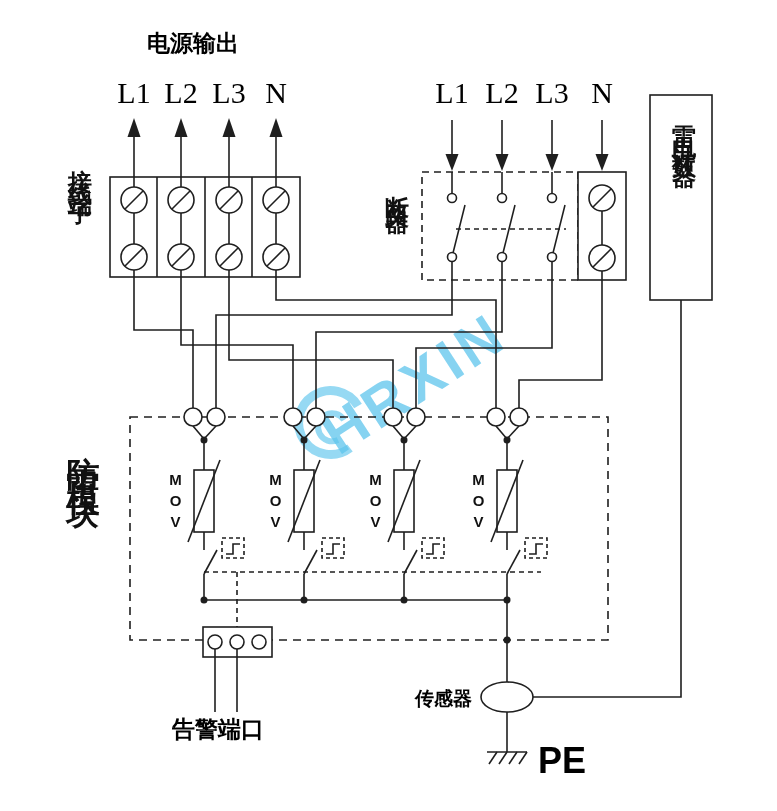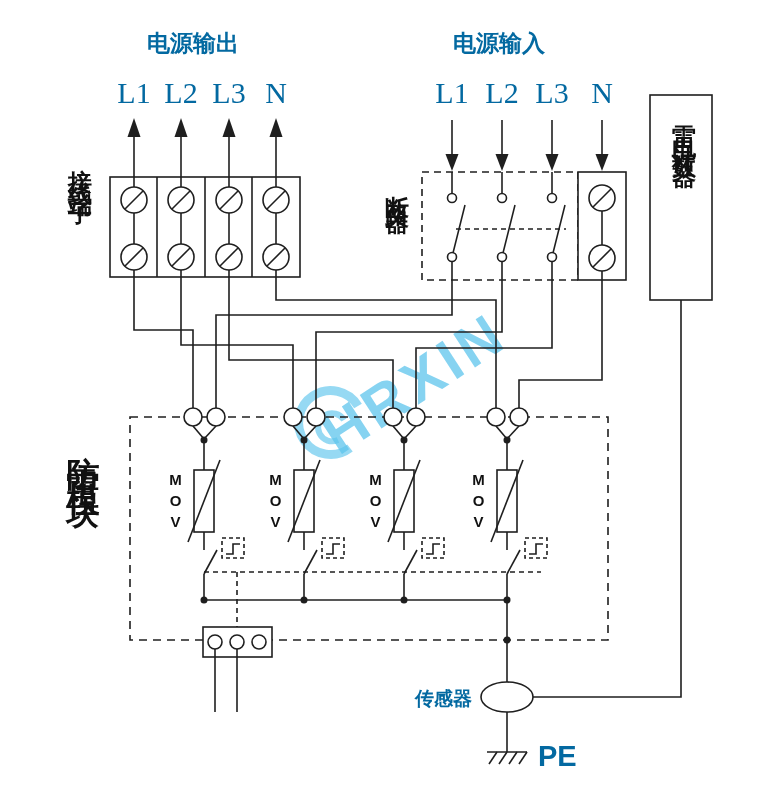--- a/index.html
+++ b/index.html
@@ -1,20 +1,20 @@
 <!DOCTYPE html>
 <html><head>
 <meta charset="utf-8">
 <style>
   * { margin:0; padding:0; box-sizing:border-box; }
   html,body { background:#ffffff; }
   body { font-family:"Liberation Sans","DejaVu Sans",sans-serif; color:#111; }
   .page { position:relative; width:777px; height:811px; background:#fff; overflow:hidden; }
   .page svg { position:absolute; left:0; top:0; }
-  .hlabel { position:absolute; white-space:nowrap; color:#0369a1; }
+  .hlabel { position:absolute; white-space:nowrap; color:#000000; }
   .vlabel { position:absolute; writing-mode:vertical-rl; text-orientation:upright; white-space:nowrap; color:#111; }
   .center { text-align:center; }
   .cjk { font-weight:600; }
   .line-label { font-size:30px; font-weight:500;font-family:Liberation Serif, serif; }
 </style>
 </head>
 <body>
 
 <div class="page">
 
@@ -221,21 +221,20 @@
         <line x1="489" y1="764" x2="497" y2="752"></line>
         <line x1="499" y1="764" x2="507" y2="752"></line>
         <line x1="509" y1="764" x2="517" y2="752"></line>
         <line x1="519" y1="764" x2="527" y2="752"></line>
       </g>
 
     </g>
   </svg>
 
   <div class="hlabel cjk center" style="left:140px; top:28px; width:106px; font-size:23px;">电源输出</div>
-  <div class="hlabel cjk center" style="left:446px; top:28px; width:106px; font-size:23px;">电源输入</div>
 
   <div class="hlabel line-label center" style="left:112px; top:76px; width:44px;">L1</div>
   <div class="hlabel line-label center" style="left:159px; top:76px; width:44px;">L2</div>
   <div class="hlabel line-label center" style="left:207px; top:76px; width:44px;">L3</div>
   <div class="hlabel line-label center" style="left:254px; top:76px; width:44px;">N</div>
 
   <div class="hlabel line-label center" style="left:430px; top:76px; width:44px;">L1</div>
   <div class="hlabel line-label center" style="left:480px; top:76px; width:44px;">L2</div>
   <div class="hlabel line-label center" style="left:530px; top:76px; width:44px;">L3</div>
   <div class="hlabel line-label center" style="left:580px; top:76px; width:44px;">N</div>
@@ -243,16 +242,17 @@
   <div class="vlabel cjk" style="left:64px; top:150px; font-size:24px; letter-spacing:11px;">接线端子</div>
   <div class="vlabel cjk" style="left:381px; top:176px; font-size:24px; letter-spacing:8px;">断路器</div>
   <div class="vlabel cjk" style="left:668px; top:106px; font-size:24px; letter-spacing:10px;">雷电计数器</div>
   <div class="vlabel cjk" style="left:60px; top:430px; font-size:33px; letter-spacing:13px;">防雷模块</div>
 
   <div class="vlabel" style="left:167px; top:471px; font-size:15px; font-weight:700; letter-spacing:4px;">MOV</div>
   <div class="vlabel" style="left:267px; top:471px; font-size:15px; font-weight:700; letter-spacing:4px;">MOV</div>
   <div class="vlabel" style="left:367px; top:471px; font-size:15px; font-weight:700; letter-spacing:4px;">MOV</div>
   <div class="vlabel" style="left:470px; top:471px; font-size:15px; font-weight:700; letter-spacing:4px;">MOV</div>
 
+  <div class="hlabel cjk" style="left:172px; top:714px; font-size:23px;">告警端口</div>
   <div class="hlabel cjk" style="left:415px; top:686px; font-size:19px;">传感器</div>
-  <div class="hlabel" style="left:538px; top:740px; font-size:29px; font-weight:600;">PE</div>
+  <div class="hlabel" style="left:538px; top:740px; font-size:36px; font-weight:600;">PE</div>
 
 </div>
 
 </body></html>

